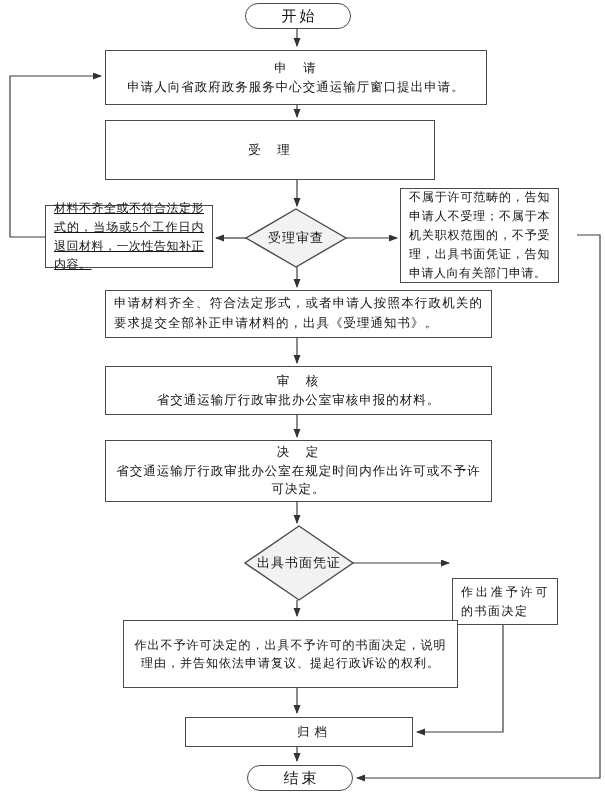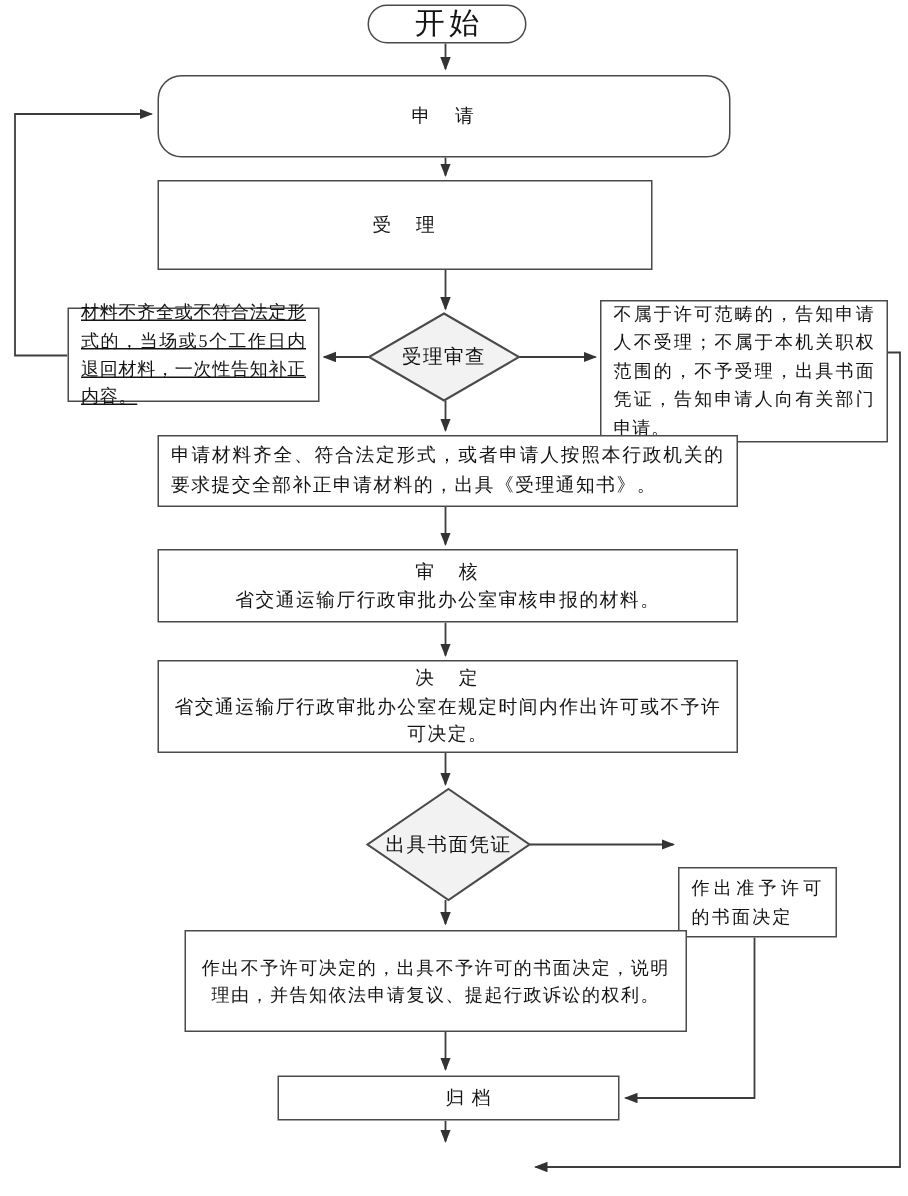--- a/index.html
+++ b/index.html
@@ -8,21 +8,21 @@
     font-family:"Liberation Serif","DejaVu Serif",serif; color:#141414;
     overflow:hidden;
   }
   svg.overlay { position:absolute; left:0; top:0; width:605px; height:797px; }
   .node {
     position:absolute; box-sizing:border-box;
     border:1.5px solid #4a4a4a; background:#ffffff;
     display:flex; flex-direction:column; align-items:center; justify-content:center;
     font-size:12.5px; line-height:1.5;
   }
-  .stadium { border-radius:14px; font-size:20px; letter-spacing:3px; padding-left:3px; }
+  .stadium { border-radius:14px; font-size:15px; letter-spacing:3px; padding-left:3px; }
   .node .title { text-align:center; letter-spacing:2px; white-space:pre; }
   .body-center { text-align:center; letter-spacing:1px; padding:0 7px; }
   .body-left {
     text-align:justify; letter-spacing:0.5px; padding:0 8px;
     align-self:stretch; font-size:12px; line-height:1.58;
   }
   .dlabel {
     position:absolute; display:flex; align-items:center; justify-content:center;
     font-size:13px; letter-spacing:1px; background:transparent;
   }
@@ -61,35 +61,36 @@
     </g>
 
     <polygon points="296,209 346,238 296,267 246,238" fill="#f2f2f2" stroke="#4a4a4a" stroke-width="1.4"></polygon>
     <polygon points="299,526 353,563 299,600 245,563" fill="#f2f2f2" stroke="#4a4a4a" stroke-width="1.4"></polygon>
   </svg>
 
   <div class="node stadium" style="left:245px; top:3px; width:106px; height:26px;">
     <span>开始</span>
   </div>
 
-  <div class="node" style="left:105px; top:50px; width:382px; height:55px;border-radius:16px;">
+  <div class="node" style="left:105px; top:50px; width:382px; height:55px;">
     <div class="title">申　请</div>
+    <div class="body-center">申请人向省政府政务服务中心交通运输厅窗口提出申请。</div>
   </div>
 
   <div class="node" style="left:105px; top:120px; width:330px; height:60px;">
     <div class="title">受　理</div>
   </div>
 
   <div class="node" style="left:45px; top:205px; width:168px; height:63px;text-decoration:underline;">
     <div class="body-left">材料不齐全或不符合法定形式的，当场或5个工作日内退回材料，一次性告知补正内容。</div>
   </div>
 
   <div class="dlabel" style="left:246px; top:209px; width:100px; height:58px;">受理审查</div>
 
-  <div class="node" style="left:400px; top:200px; width:192px; height:95px;justify-content:center;">
+  <div class="node" style="left:400px; top:188px; width:159px; height:95px;justify-content:center;">
     <div class="body-left">不属于许可范畴的，告知申请人不受理；不属于本机关职权范围的，不予受理，出具书面凭证，告知申请人向有关部门申请。</div>
   </div>
 
   <div class="node" style="left:105px; top:290px; width:387px; height:48px;">
     <div class="body-left" style="font-size:12.5px; letter-spacing:1px;">申请材料齐全、符合法定形式，或者申请人按照本行政机关的要求提交全部补正申请材料的，出具《受理通知书》。</div>
   </div>
 
   <div class="node" style="left:105px; top:366px; width:387px; height:49px;">
     <div class="title">审　核</div>
     <div class="body-center">省交通运输厅行政审批办公室审核申报的材料。</div>
@@ -107,14 +108,17 @@
   </div>
 
   <div class="node" style="left:123px; top:620px; width:335px; height:68px;">
     <div class="body-center deny-body">作出不予许可决定的，出具不予许可的书面决定，说明理由，并告知依法申请复议、提起行政诉讼的权利。</div>
   </div>
 
   <div class="node" style="left:185px; top:717px; width:228px; height:30px;padding-left:26px;">
     <div class="archive-label">归档</div>
   </div>
 
+  <div class="node stadium" style="left:247px; top:765px; width:106px; height:26px;">
+    <span>结束</span>
+  </div>
 
 </div>
 
 </body></html>

